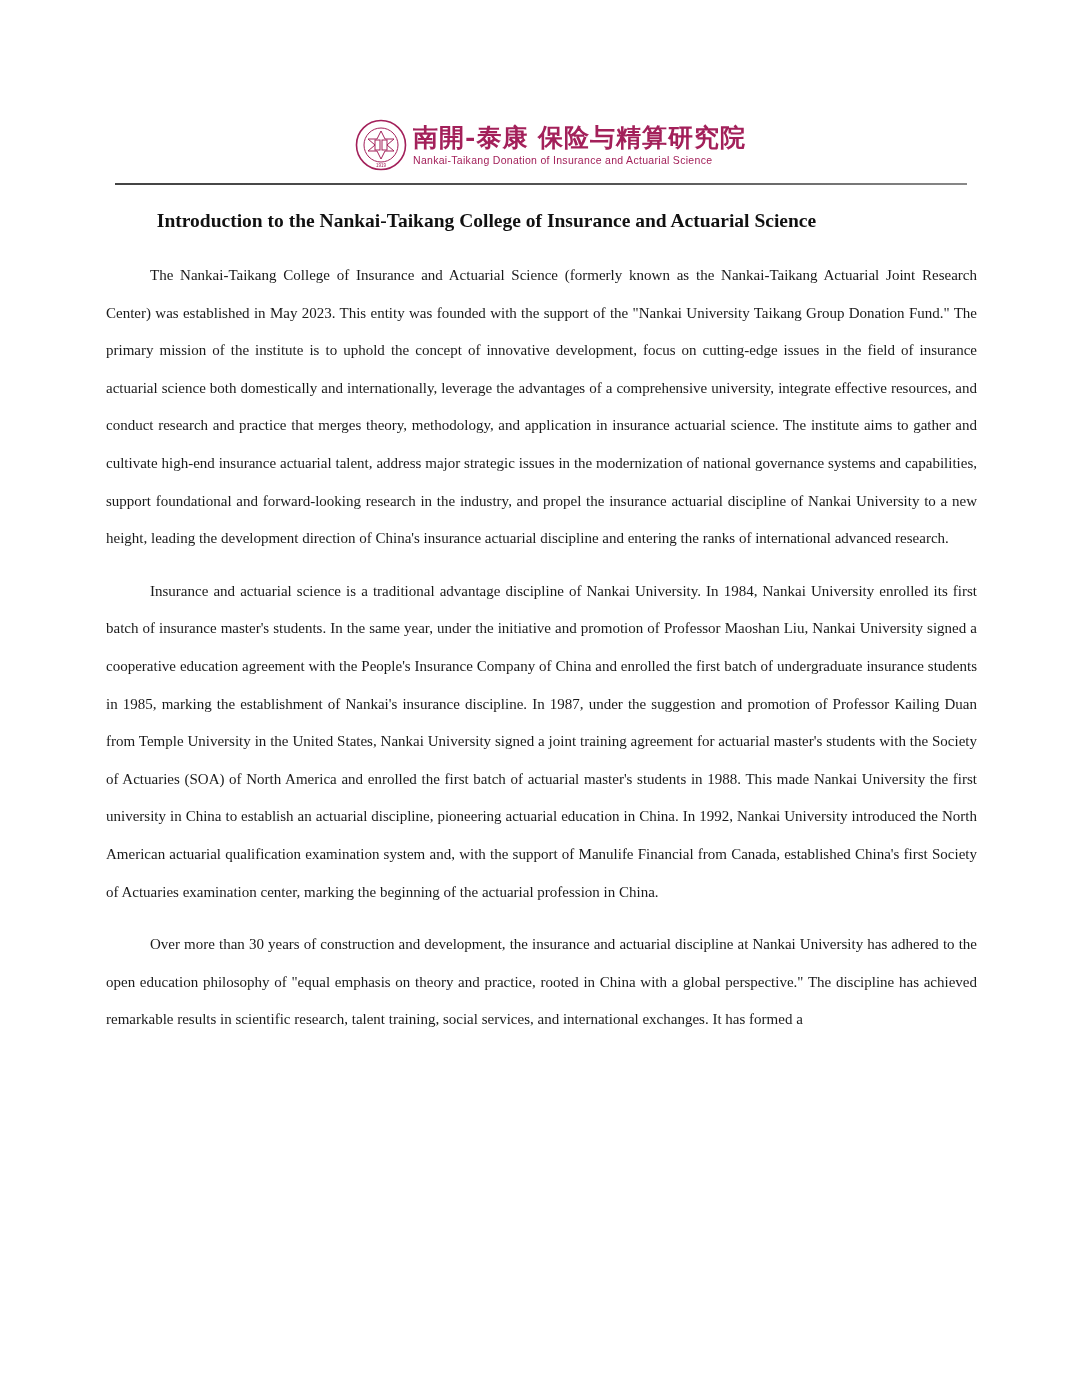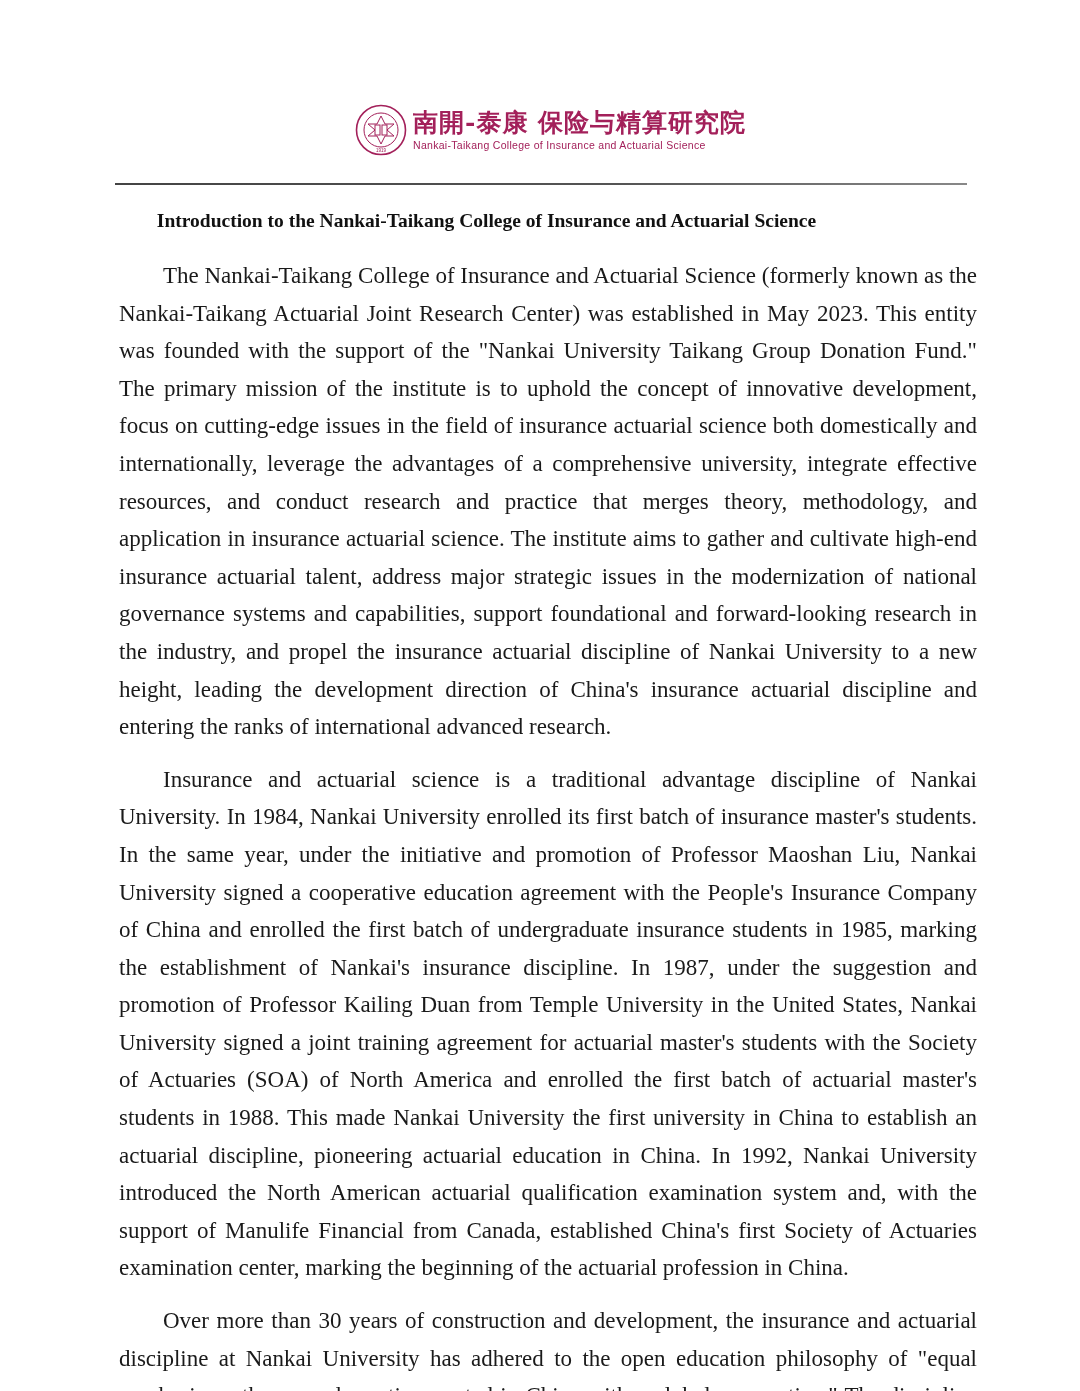--- a/index.html
+++ b/index.html
@@ -1,43 +1,43 @@
 <!DOCTYPE html>
 <html><head>
   <meta charset="utf-8">
   <style>
     html, body { margin: 0; padding: 0; background: #ffffff; }
     body { width: 1080px; height: 1391px; overflow: hidden; position: relative; font-family: "Liberation Serif", serif; color: #1a1a1a; }
     .header { position: absolute; left: 0; top: 100px; width: 1080px; height: 62px; }
-    .logo-wrap { position: absolute; left: 355px; top: 4px; display: flex; align-items: center; }
+    .logo-wrap { position: absolute; left: 355px; top: 19px; display: flex; align-items: center; }
     .emblem { width: 52px; height: 52px; }
     .logo-text { margin-left: 6px; display: flex; flex-direction: column; }
     .logo-cn { font-family: "DejaVu Serif", serif; font-size: 25px; font-weight: bold; color: #a3205a; letter-spacing: 1px; line-height: 30px; white-space: nowrap; }
     .logo-en { font-family: "Liberation Sans", sans-serif; font-size: 10.5px; color: #a3205a; line-height: 14px; white-space: nowrap; letter-spacing: 0.3px; }
     .rule { position: absolute; left: 115px; top: 183px; width: 852px; height: 2px; background: linear-gradient(to right, #444 0%, #555 60%, #888 100%); }
     .title { position: absolute; left: 0; top: 207px; width: 973px; text-align: center; font-weight: bold; font-size: 19.5px; line-height: 28px; color: #111; }
     .body { position: absolute; left: 103px; top: 257px; width: 874px; }
-    .para { margin: 0 0 15px 16px; font-size: 23px; line-height: 37.6px; text-align: justify; text-indent: 44px; color: #1a1a1a; }
+    .para { margin: 0 0 15px 3px; font-size: 15px; line-height: 37.6px; text-align: justify; text-indent: 44px; color: #1a1a1a; }
   </style>
 </head>
 <body>
 
 <div class="header">
   <div class="logo-wrap">
     <svg class="emblem" viewBox="0 0 52 52">
       <circle cx="26" cy="26" r="24.5" fill="none" stroke="#a3205a" stroke-width="1.6"></circle>
       <circle cx="26" cy="26" r="17" fill="none" stroke="#a3205a" stroke-width="1"></circle>
       <polygon points="26,12 30,20 39,20 32,26 39,32 30,32 26,40 22,32 13,32 20,26 13,20 22,20" fill="none" stroke="#a3205a" stroke-width="1"></polygon>
       <rect x="20" y="21" width="5" height="10" fill="none" stroke="#a3205a" stroke-width="1"></rect>
       <rect x="27" y="21" width="5" height="10" fill="none" stroke="#a3205a" stroke-width="1"></rect>
       <text x="26" y="48" font-size="4.5" text-anchor="middle" fill="#a3205a" font-family="Liberation Sans, sans-serif">1919</text>
     </svg>
     <div class="logo-text">
       <span class="logo-cn">南開-泰康 保险与精算研究院</span>
-      <span class="logo-en">Nankai-Taikang College of Insurance and Actuarial Science</span>
+      <span class="logo-en">Nankai-Taikang Donation of Insurance and Actuarial Science</span>
     </div>
   </div>
 </div>
 
 <div class="rule"></div>
 
 <div class="title">Introduction to the Nankai-Taikang College of Insurance and Actuarial Science</div>
 
 <div class="body">
   <p class="para">The Nankai-Taikang College of Insurance and Actuarial Science (formerly known as the Nankai-Taikang Actuarial Joint Research Center) was established in May 2023. This entity was founded with the support of the "Nankai University Taikang Group Donation Fund." The primary mission of the institute is to uphold the concept of innovative development, focus on cutting-edge issues in the field of insurance actuarial science both domestically and internationally, leverage the advantages of a comprehensive university, integrate effective resources, and conduct research and practice that merges theory, methodology, and application in insurance actuarial science. The institute aims to gather and cultivate high-end insurance actuarial talent, address major strategic issues in the modernization of national governance systems and capabilities, support foundational and forward-looking research in the industry, and propel the insurance actuarial discipline of Nankai University to a new height, leading the development direction of China's insurance actuarial discipline and entering the ranks of international advanced research.</p>

